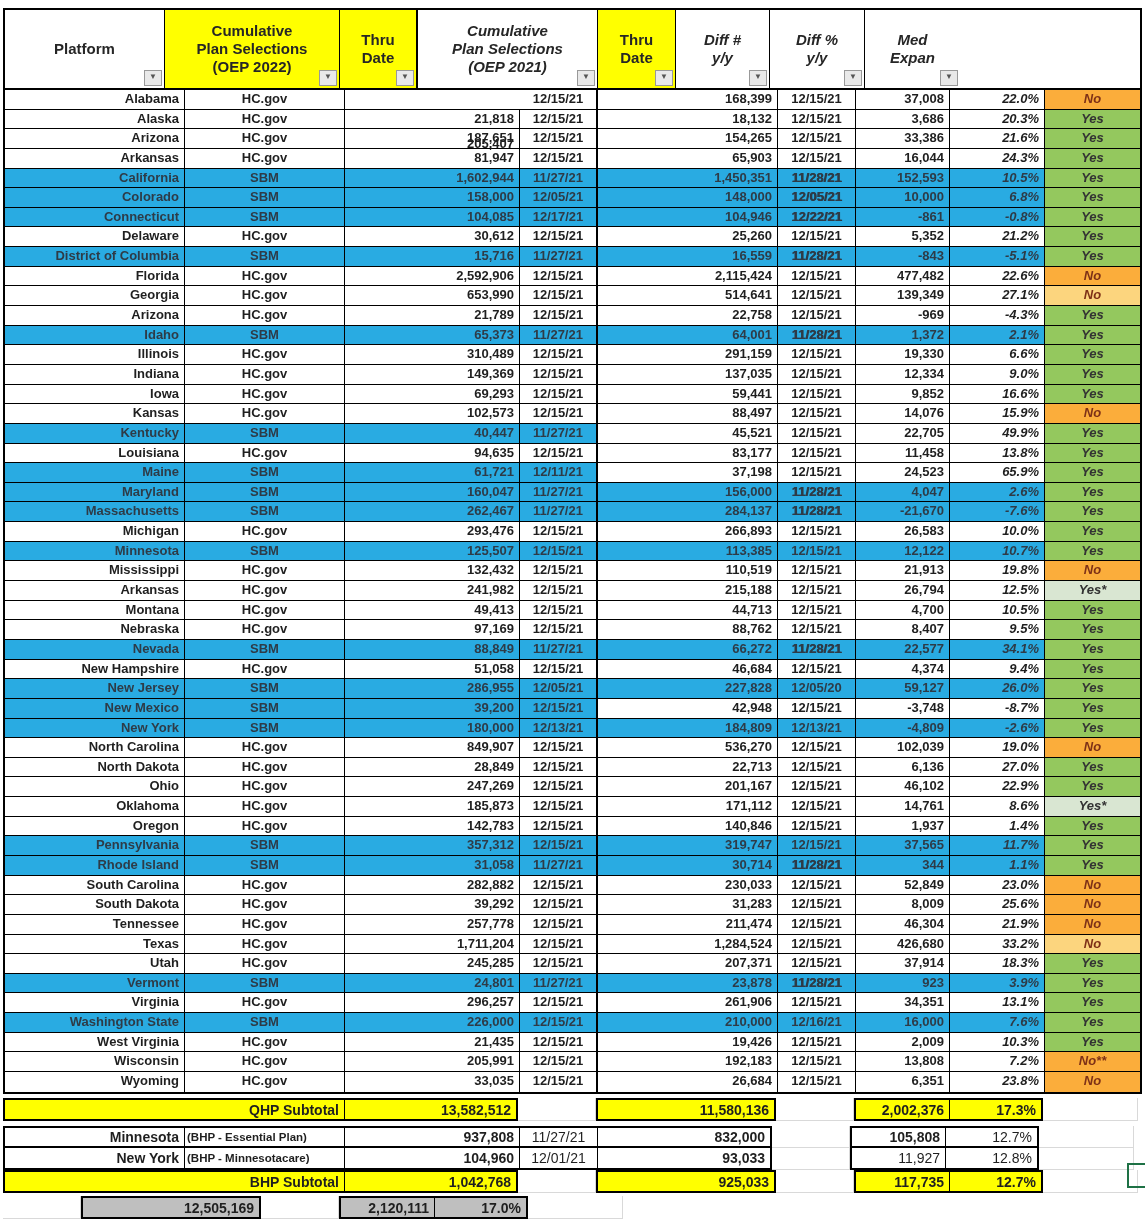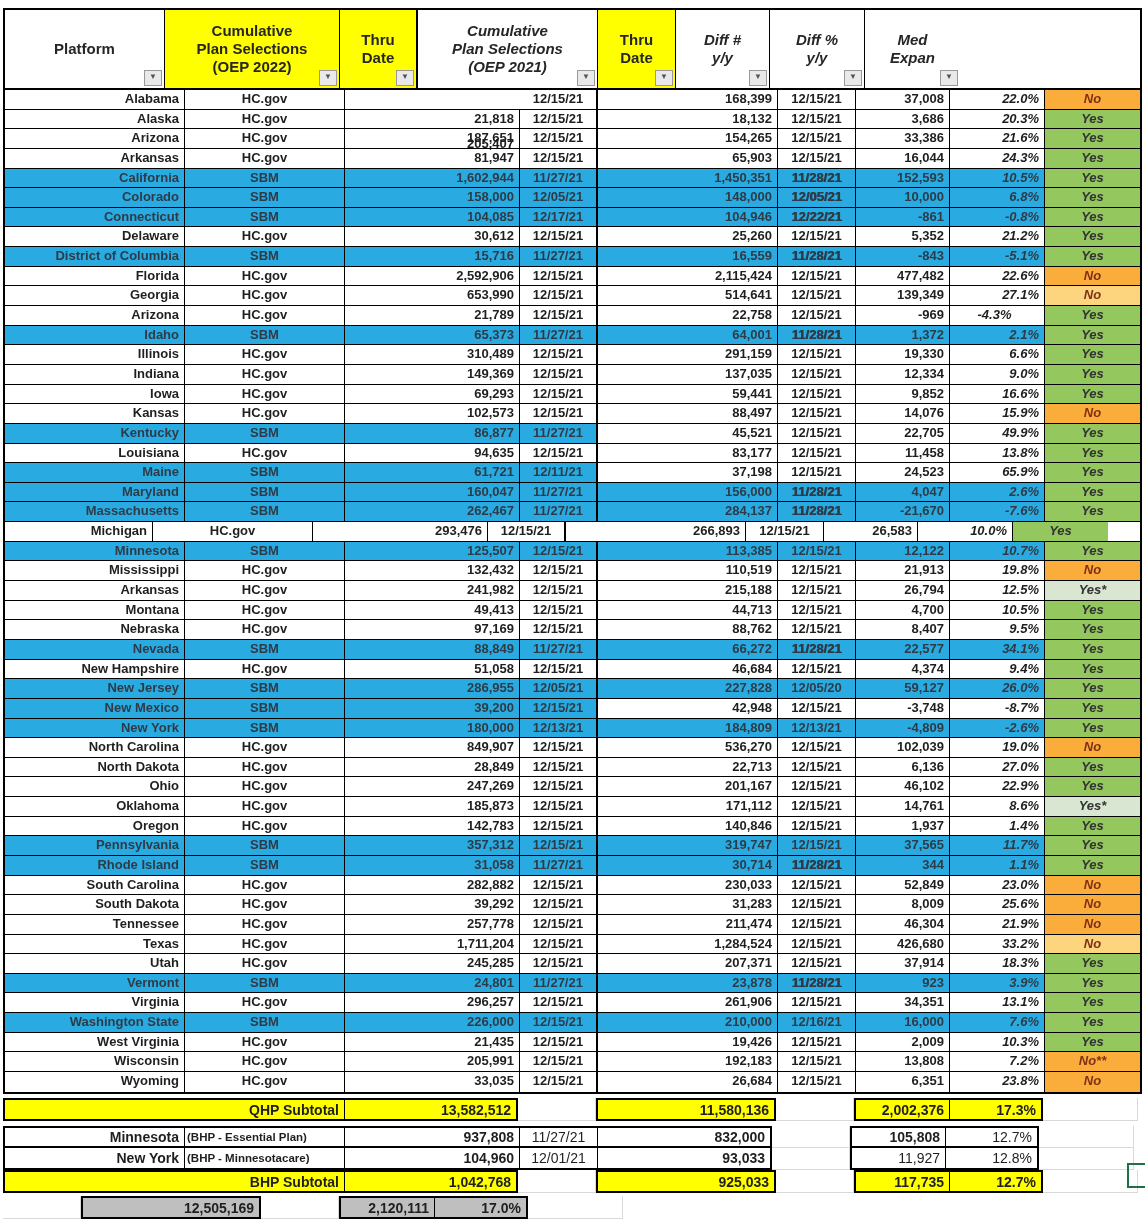--- a/index.html
+++ b/index.html
@@ -217,21 +217,21 @@
           <div class="c ce it med-lo" style="width: 95px;">No</div>
         </div>
         <div class="row">
           <div class="c ra" style="width: 180px;">Arizona</div>
           <div class="c ce" style="width: 160px;">HC.gov</div>
           <div class="c ra" style="width: 175px;">21,789</div>
           <div class="c ce thick" style="width: 78px;">12/15/21</div>
           <div class="c ra" style="width: 180px;">22,758</div>
           <div class="c ce" style="width: 78px;">12/15/21</div>
           <div class="c ra" style="width: 94px;">-969</div>
-          <div class="c ra it" style="width: 95px; text-align: center;">-4.3%</div>
+          <div class="c ra it" style="width: 95px;">-4.3%</div>
           <div class="c ce it med-g" style="width: 95px;">Yes</div>
         </div>
         <div class="row">
           <div class="c ra blue" style="width: 180px;">Idaho</div>
           <div class="c ce blue" style="width: 160px;">SBM</div>
           <div class="c ra blue" style="width: 175px;">65,373</div>
           <div class="c ce thick blue" style="width: 78px;">11/27/21</div>
           <div class="c ra blue" style="width: 180px;">64,001</div>
           <div class="c ce blue bdate" style="width: 78px;">11/28/21</div>
           <div class="c ra blue" style="width: 94px;">1,372</div>
@@ -278,21 +278,21 @@
           <div class="c ce thick" style="width: 78px;">12/15/21</div>
           <div class="c ra" style="width: 180px;">88,497</div>
           <div class="c ce" style="width: 78px;">12/15/21</div>
           <div class="c ra" style="width: 94px;">14,076</div>
           <div class="c ra it" style="width: 95px;">15.9%</div>
           <div class="c ce it med-o" style="width: 95px;">No</div>
         </div>
         <div class="row">
           <div class="c ra blue" style="width: 180px;">Kentucky</div>
           <div class="c ce blue" style="width: 160px;">SBM</div>
-          <div class="c ra blue" style="width: 175px;">86,877</div>
+          <div class="c ra blue" style="width: 175px;">40,447</div>
           <div class="c ce thick blue" style="width: 78px;">11/27/21</div>
           <div class="c ra" style="width: 180px;">45,521</div>
           <div class="c ce" style="width: 78px;">12/15/21</div>
           <div class="c ra" style="width: 94px;">22,705</div>
           <div class="c ra it" style="width: 95px;">49.9%</div>
           <div class="c ce it med-g" style="width: 95px;">Yes</div>
         </div>
         <div class="row">
           <div class="c ra" style="width: 180px;">Louisiana</div>
           <div class="c ce" style="width: 160px;">HC.gov</div>
@@ -331,21 +331,21 @@
           <div class="c ce blue" style="width: 160px;">SBM</div>
           <div class="c ra blue" style="width: 175px;">262,467</div>
           <div class="c ce thick blue" style="width: 78px;">11/27/21</div>
           <div class="c ra blue" style="width: 180px;">284,137</div>
           <div class="c ce blue bdate" style="width: 78px;">11/28/21</div>
           <div class="c ra blue" style="width: 94px;">-21,670</div>
           <div class="c ra it blue" style="width: 95px;">-7.6%</div>
           <div class="c ce it med-g" style="width: 95px;">Yes</div>
         </div>
         <div class="row">
-          <div class="c ra" style="width: 148px;">Michigan</div>
+          <div class="c ra" style="width: 180px;">Michigan</div>
           <div class="c ce" style="width: 160px;">HC.gov</div>
           <div class="c ra" style="width: 175px;">293,476</div>
           <div class="c ce thick" style="width: 78px;">12/15/21</div>
           <div class="c ra" style="width: 180px;">266,893</div>
           <div class="c ce" style="width: 78px;">12/15/21</div>
           <div class="c ra" style="width: 94px;">26,583</div>
           <div class="c ra it" style="width: 95px;">10.0%</div>
           <div class="c ce it med-g" style="width: 95px;">Yes</div>
         </div>
         <div class="row">

